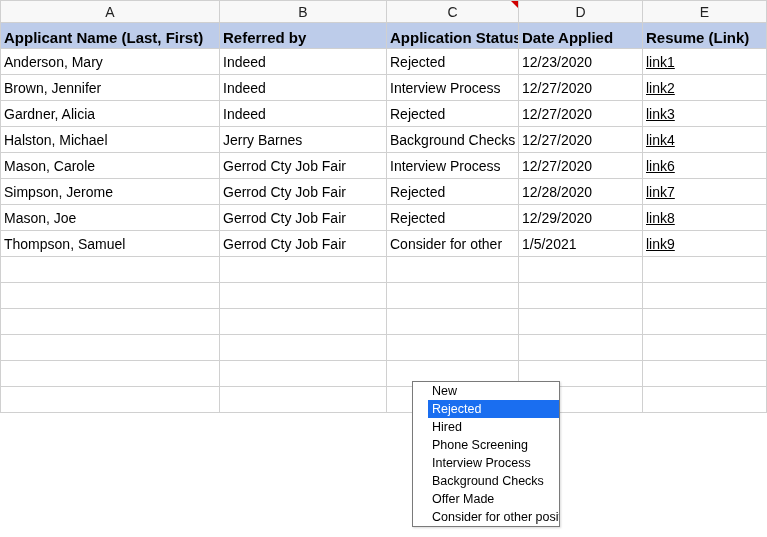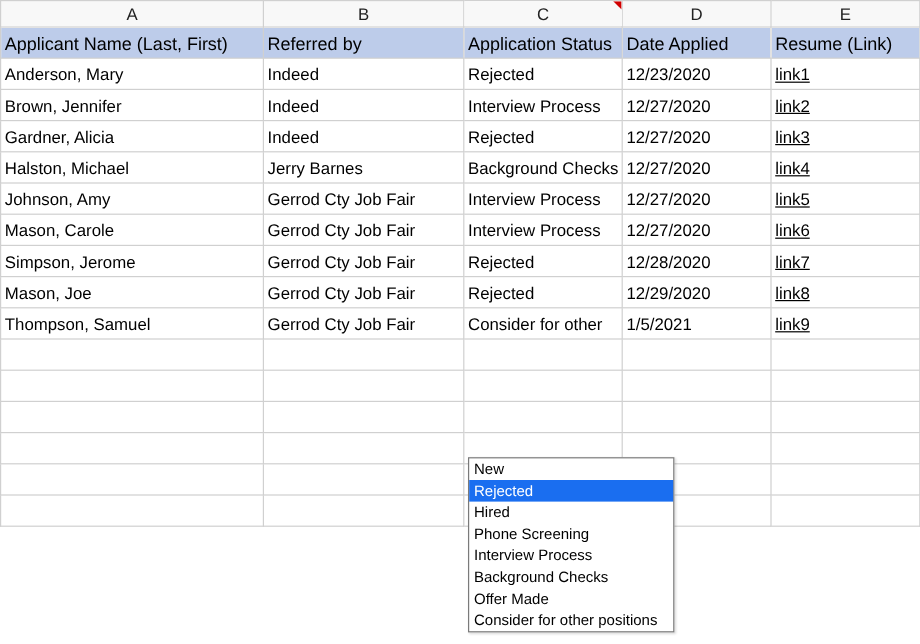--- a/index.html
+++ b/index.html
@@ -35,21 +35,21 @@
     color: #222;
     height: 22px;
   }
   .colA { width: 219px; }
   .colB { width: 167px; }
   .colC { width: 132px; }
   .colD { width: 124px; }
   .colE { width: 124px; }
   .header-cell {
     background: #bdccea;
-    font-weight: normal;
+    font-weight: bold;
     font-size: 15px;
     vertical-align: bottom !important;
     height: 76px;
     padding: 4px 3px 4px 3px;
     white-space: normal;
   }
   .right { text-align: right; margin-left: 48px; }
   .link {
     color: #000000;
     text-decoration: underline;
@@ -63,27 +63,28 @@
   .comment-marker {
     position: absolute;
     width: 0; height: 0;
     border-top: 7px solid #d00000;
     border-left: 7px solid transparent;
     top: 0; right: 0;
   }
   .dropdown {
     position: absolute;
     top: 381px;
-    left: 390px;
-    width: 172px;
+    left: 412px;
+    width: 148px;
     border: 1px solid #7a7a7a;
     background: #fff;
     font-size: 12.5px;
     z-index: 100;
     box-shadow: 1px 1px 2px rgba(0,0,0,0.15);
+    padding-left: 15px;
   }
   .dropdown .opt {
     padding: 1px 4px;
     white-space: nowrap;
     overflow: hidden;
     cursor: pointer;
     line-height: 16px;
   }
   .dropdown .opt.selected {
     background: #1a6ef0;
@@ -140,27 +141,20 @@
     <td><span class="link">link3</span></td>
   </tr>
   <tr>
     <td>Halston, Michael</td>
     <td>Jerry Barnes</td>
     <td>Background Checks</td>
     <td class="right">12/27/2020</td>
     <td><span class="link">link4</span></td>
   </tr>
   <tr>
-    <td>Johnson, Amy</td>
-    <td>Gerrod Cty Job Fair</td>
-    <td>Interview Process</td>
-    <td class="right">12/27/2020</td>
-    <td><span class="link">link5</span></td>
-  </tr>
-  <tr>
     <td>Mason, Carole</td>
     <td>Gerrod Cty Job Fair</td>
     <td>Interview Process</td>
     <td class="right">12/27/2020</td>
     <td><span class="link">link6</span></td>
   </tr>
   <tr>
     <td>Simpson, Jerome</td>
     <td>Gerrod Cty Job Fair</td>
     <td>Rejected</td>

